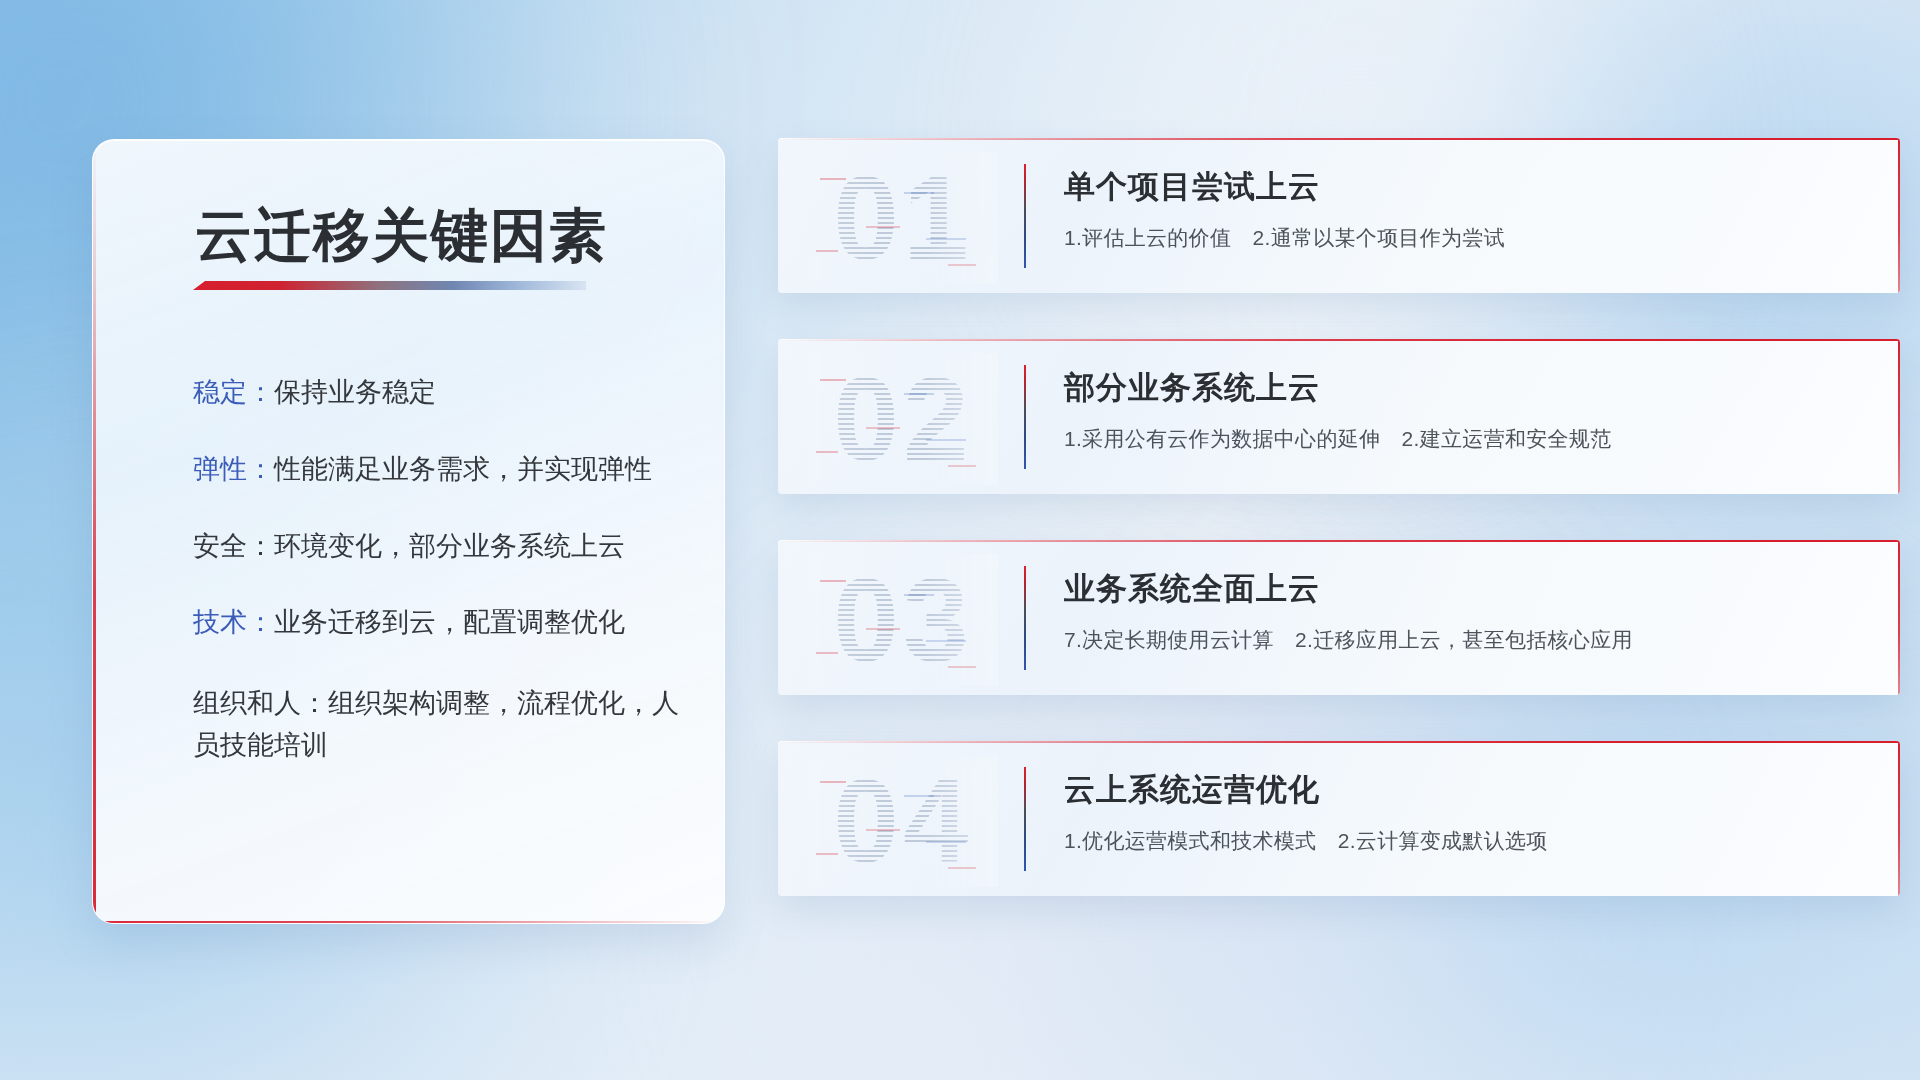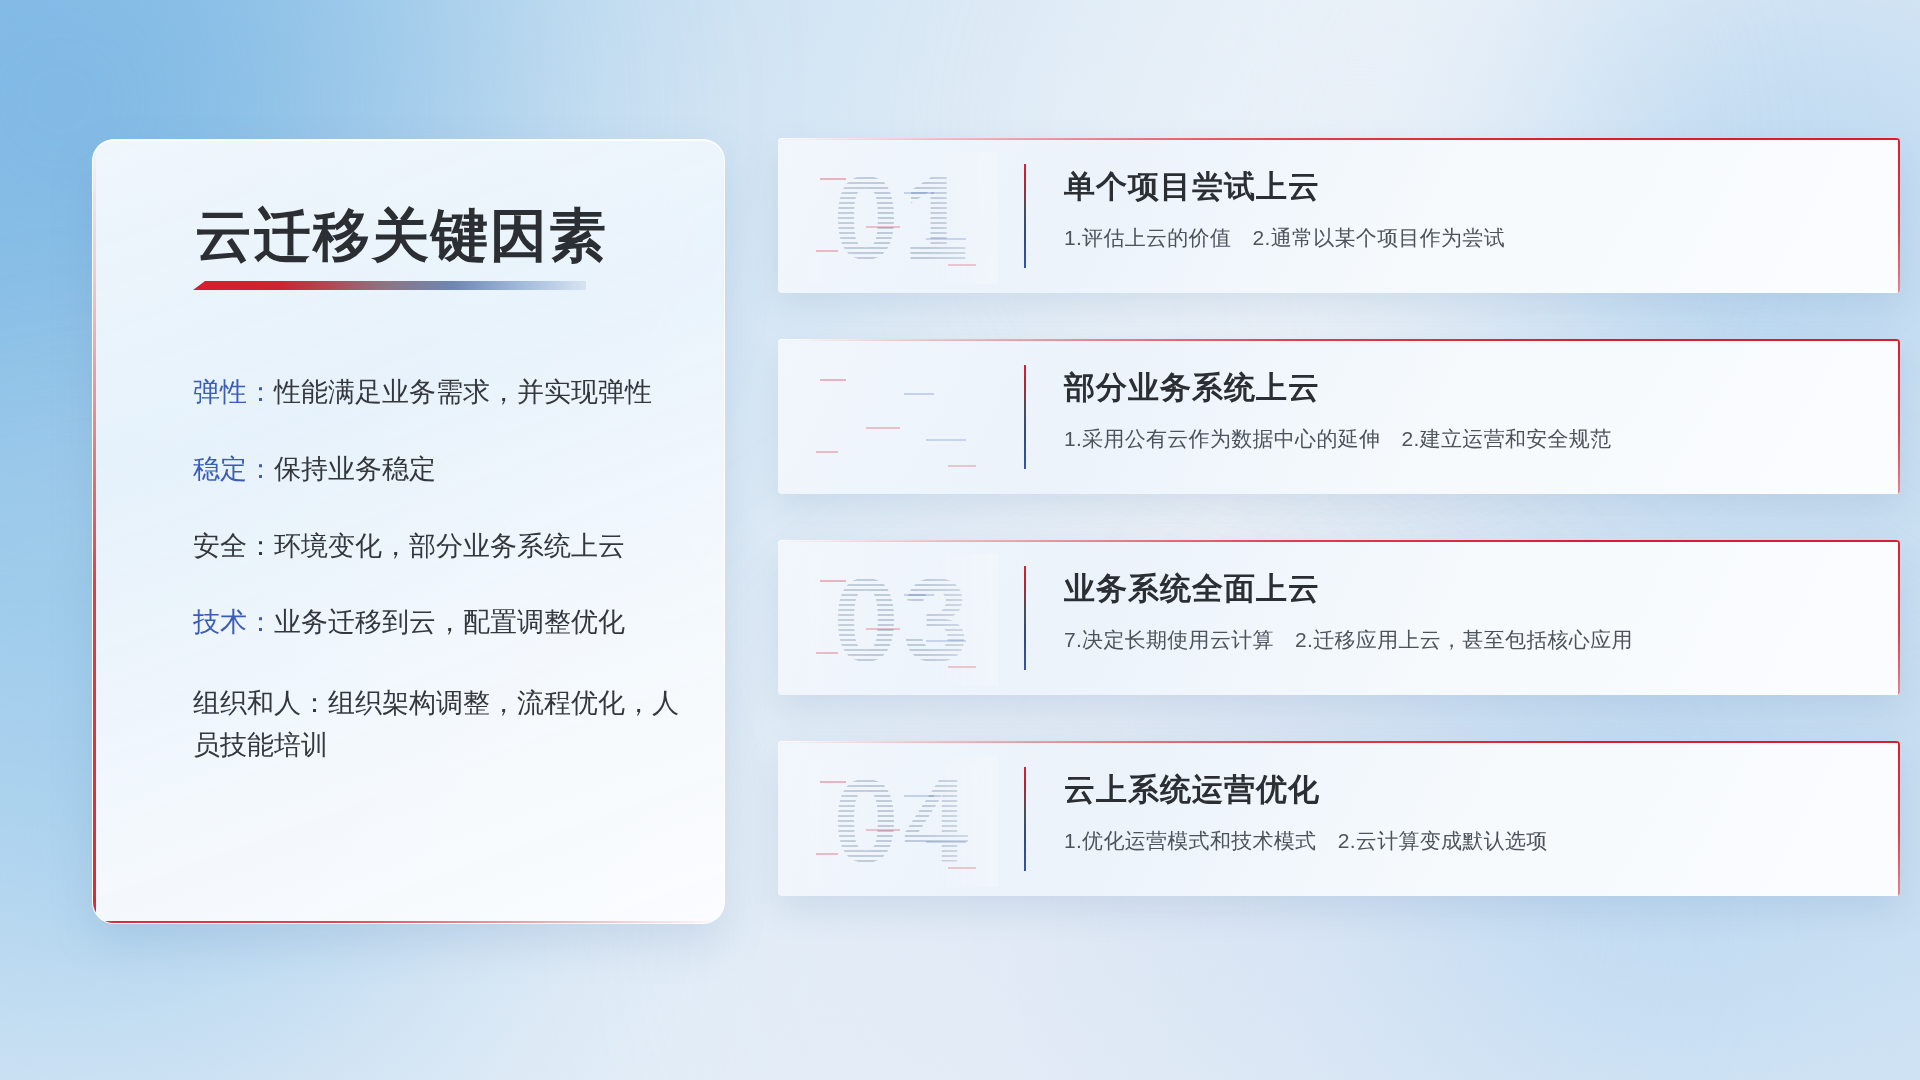--- a/index.html
+++ b/index.html
@@ -161,22 +161,22 @@
   <div class="bg-blob blob-f"></div>
   <div class="bg-wash"></div>
 </div>
 
 <div id="stage">
 
   <section id="left-panel">
     <h1 id="panel-title">云迁移关键因素</h1>
     <div id="panel-rule"></div>
     <div id="panel-list">
+        <div class="panel-row"><span class="row-label accent">稳定：</span><span class="row-text">保持业务稳定</span></div>
         <div class="panel-row"><span class="row-label accent">弹性：</span><span class="row-text">性能满足业务需求，并实现弹性</span></div>
-        <div class="panel-row"><span class="row-label accent">稳定：</span><span class="row-text">保持业务稳定</span></div>
         <div class="panel-row"><span class="row-label plain">安全：</span><span class="row-text">环境变化，部分业务系统上云</span></div>
         <div class="panel-row"><span class="row-label accent">技术：</span><span class="row-text">业务迁移到云，配置调整优化</span></div>
         <div class="panel-row wrap"><span class="row-label plain">组织和人：</span><span class="row-text">组织架构调整，流程优化，人员技能培训</span></div>
       </div>
   </section>
 
   <section id="cards">
       <article class="card">
         <div class="card-top-line"></div>
         <div class="card-right-line"></div>
@@ -187,20 +187,21 @@
         <span class="ghost-speck" style="left: 42px; top: 40px; width: 26px; background: rgba(216, 30, 46, 0.55);"></span>
         <span class="ghost-speck" style="left: 88px; top: 88px; width: 34px; background: rgba(216, 30, 46, 0.45);"></span>
         <span class="ghost-speck" style="left: 38px; top: 112px; width: 22px; background: rgba(216, 30, 46, 0.5);"></span>
         <span class="ghost-speck" style="left: 126px; top: 54px; width: 30px; background: rgba(60, 100, 190, 0.45);"></span>
         <span class="ghost-speck" style="left: 148px; top: 100px; width: 40px; background: rgba(60, 100, 190, 0.4);"></span>
         <span class="ghost-speck" style="left: 170px; top: 126px; width: 28px; background: rgba(216, 30, 46, 0.4);"></span>
       </article>
       <article class="card">
         <div class="card-top-line"></div>
         <div class="card-right-line"></div>
+        <div class="ghost-num">02</div>
         <div class="card-divider"></div>
         <h2 class="card-title">部分业务系统上云</h2>
         <p class="card-desc">1.采用公有云作为数据中心的延伸　2.建立运营和安全规范</p>
         <span class="ghost-speck" style="left: 42px; top: 40px; width: 26px; background: rgba(216, 30, 46, 0.55);"></span>
         <span class="ghost-speck" style="left: 88px; top: 88px; width: 34px; background: rgba(216, 30, 46, 0.45);"></span>
         <span class="ghost-speck" style="left: 38px; top: 112px; width: 22px; background: rgba(216, 30, 46, 0.5);"></span>
         <span class="ghost-speck" style="left: 126px; top: 54px; width: 30px; background: rgba(60, 100, 190, 0.45);"></span>
         <span class="ghost-speck" style="left: 148px; top: 100px; width: 40px; background: rgba(60, 100, 190, 0.4);"></span>
         <span class="ghost-speck" style="left: 170px; top: 126px; width: 28px; background: rgba(216, 30, 46, 0.4);"></span>
       </article>

